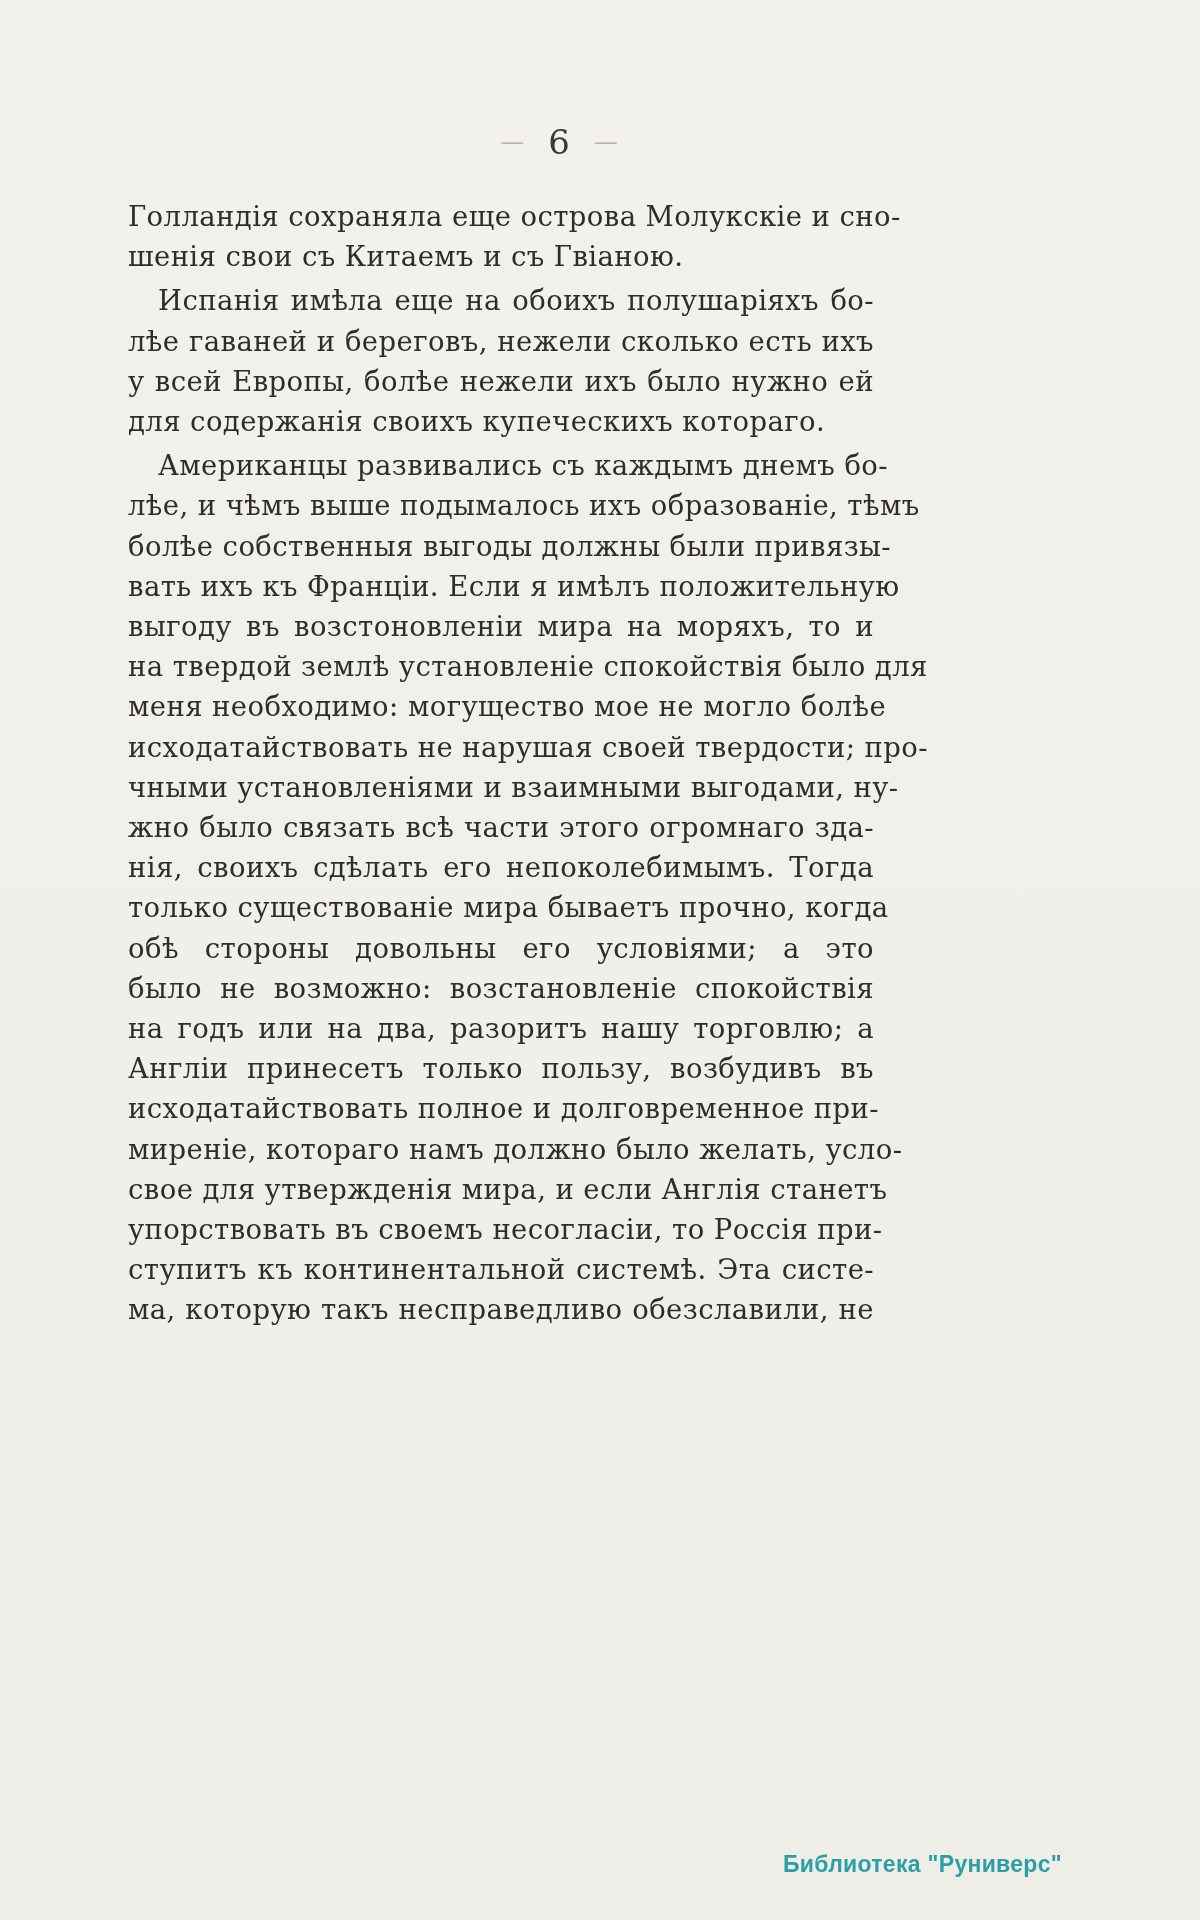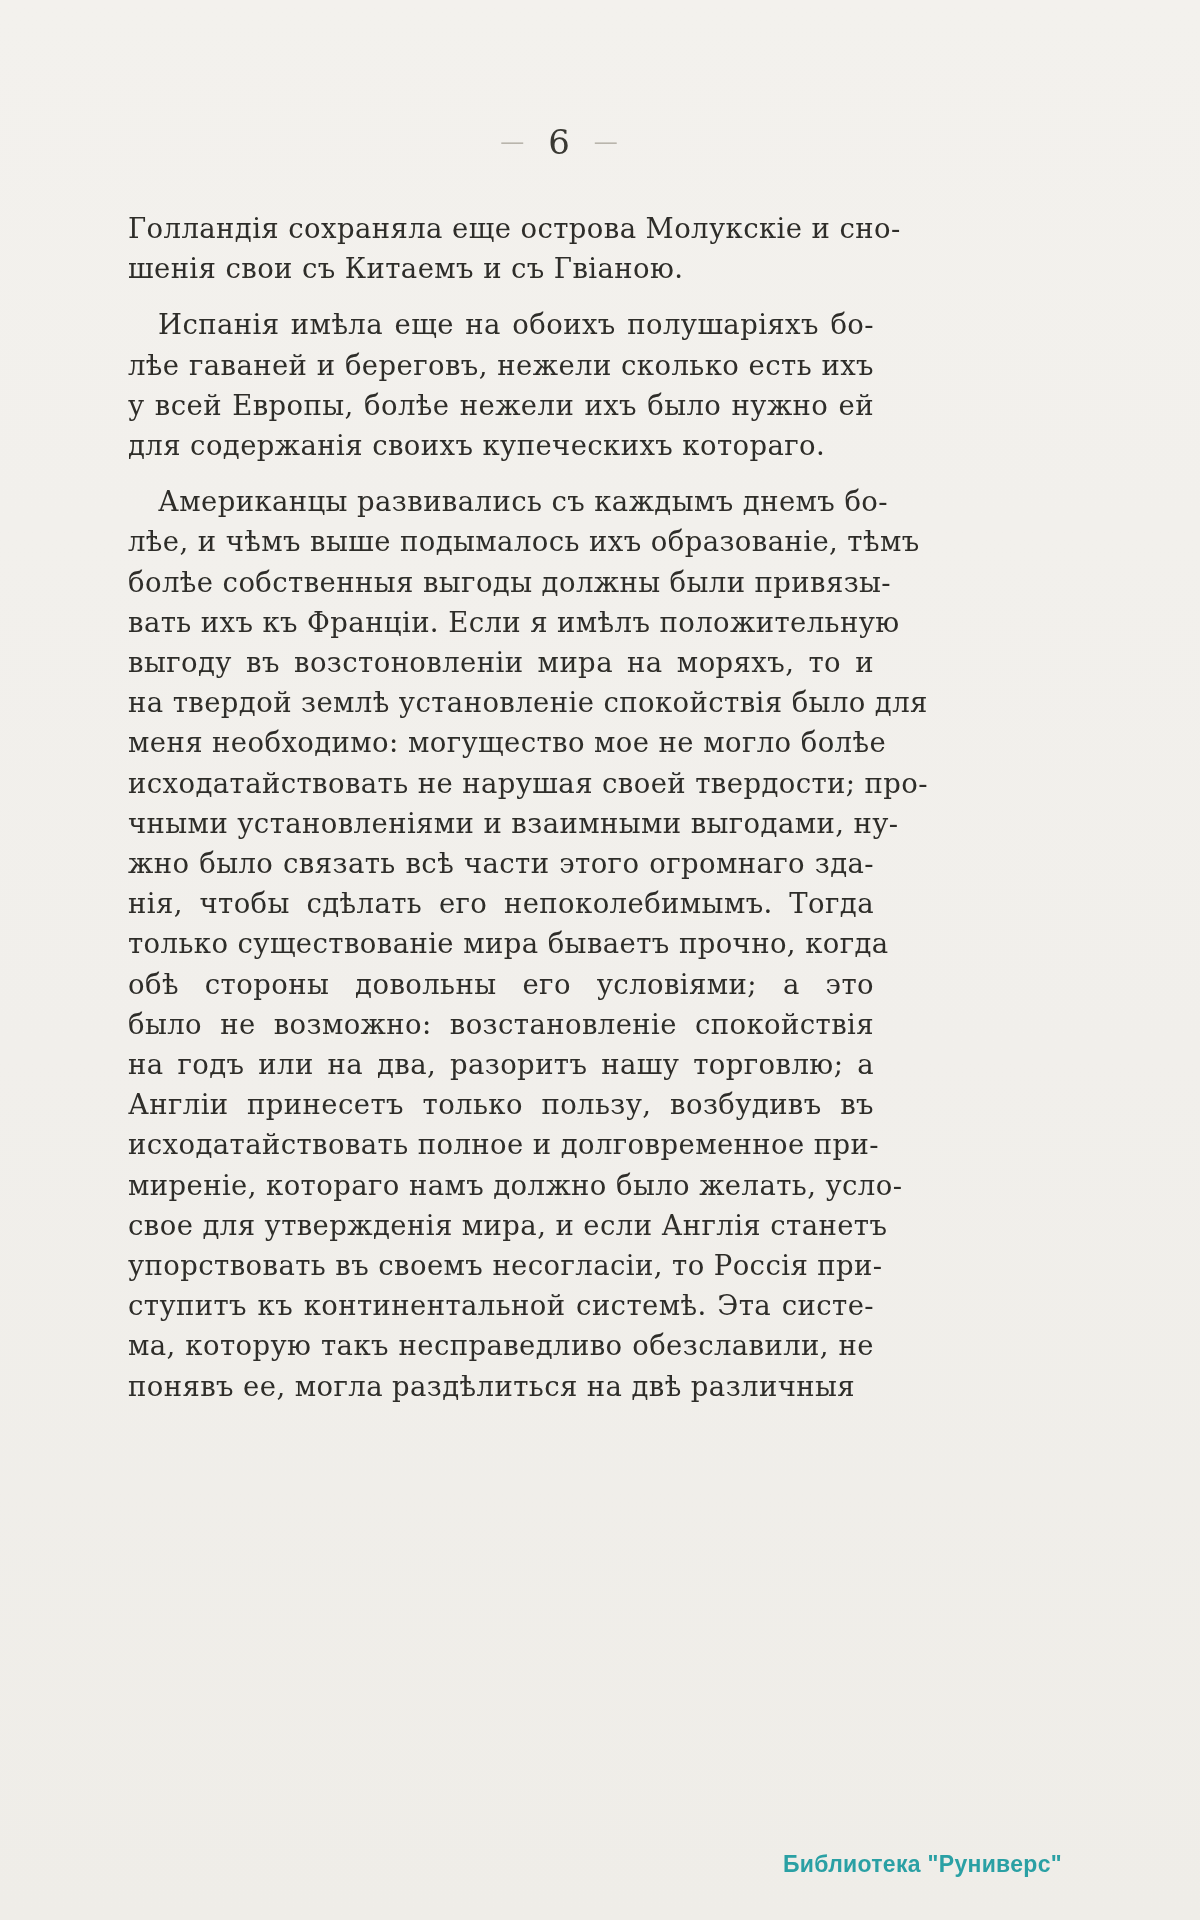--- a/index.html
+++ b/index.html
@@ -40,21 +40,21 @@
     color: #3a3933;
     font-weight: normal;
   }
   .text-block {
     position: absolute;
     top: 192px;
     left: 128px;
     width: 746px;
   }
   .paragraph {
-    margin: 16px 0 3px 0;
+    margin: 4px 0 3px 0;
   }
   .line {
     font-size: 27.5px;
     line-height: 40.2px;
     white-space: nowrap;
     text-align: justify;
     text-align-last: justify;
     letter-spacing: 0.4px;
     color: #2e2d29;
   }
@@ -98,31 +98,30 @@
         <div class="line indent">Американцы развивались съ каждымъ днемъ бо-</div>
         <div class="line">лѣе, и чѣмъ выше подымалось ихъ образованіе, тѣмъ</div>
         <div class="line">болѣе собственныя выгоды должны были привязы-</div>
         <div class="line">вать ихъ къ Франціи. Если я имѣлъ положительную</div>
         <div class="line">выгоду въ возстоновленіи мира на моряхъ, то и</div>
         <div class="line">на твердой землѣ установленіе спокойствія было для</div>
         <div class="line">меня необходимо: могущество мое не могло болѣе</div>
         <div class="line">исходатайствовать не нарушая своей твердости; про-</div>
         <div class="line">чными установленіями и взаимными выгодами, ну-</div>
         <div class="line">жно было связать всѣ части этого огромнаго зда-</div>
-        <div class="line">нія, чтобы сдѣлать его непоколебимымъ. Тогда</div>
+        <div class="line">нія, своихъ сдѣлать его непоколебимымъ. Тогда</div>
         <div class="line">только существованіе мира бываетъ прочно, когда</div>
         <div class="line">обѣ стороны довольны его условіями; а это</div>
         <div class="line">было не возможно: возстановленіе спокойствія</div>
         <div class="line">на годъ или на два, разоритъ нашу торговлю; а</div>
         <div class="line">Англіи принесетъ только пользу, возбудивъ въ</div>
         <div class="line">исходатайствовать полное и долговременное при-</div>
         <div class="line">миреніе, котораго намъ должно было желать, усло-</div>
         <div class="line">свое для утвержденія мира, и если Англія станетъ</div>
         <div class="line">упорствовать въ своемъ несогласіи, то Россія при-</div>
         <div class="line">ступитъ къ континентальной системѣ. Эта систе-</div>
         <div class="line">ма, которую такъ несправедливо обезславили, не</div>
-        <div class="line last">понявъ ее, могла раздѣлиться на двѣ различныя</div>
       </div>
     </div>
 
   <div class="watermark" style="color: rgb(42, 160, 164);">Библиотека "Руниверс"</div>
 
 </div>
 
 </body></html>

